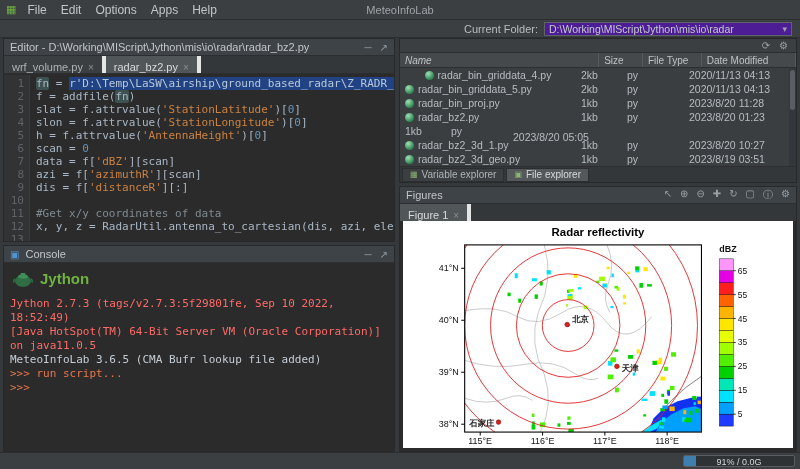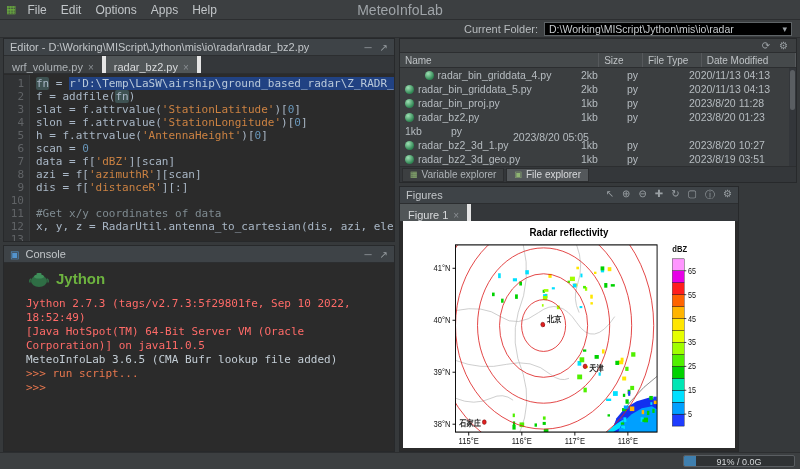--- a/index.html
+++ b/index.html
@@ -4,23 +4,23 @@
 <style>
   *{margin:0;padding:0;box-sizing:border-box}
   html,body{width:800px;height:469px;overflow:hidden}
   body{position:relative;background:#36393b;font-family:"Liberation Sans",sans-serif;color:#c2c6c9;font-size:12px}
 
   
   .menubar{position:absolute;top:0;left:0;right:0;height:20px;background:#3c3f41;border-bottom:1px solid #2c2e30;display:flex;align-items:center;padding:0 6px}
   .app-icon{color:#6db33f;font-size:11px;margin-right:4px}
   .menus{display:flex;z-index:2}
   .menu-item{padding:0 7px;color:#c2c6c9;cursor:default}
-  .win-title{position:absolute;left:0;right:0;text-align:center;color:#9fa4a8;font-size:14px;pointer-events:none}
+  .win-title{position:absolute;left:0;right:0;text-align:center;color:#9fa4a8;font-size:11px;pointer-events:none}
   .toolbar{position:absolute;top:20px;left:0;right:0;height:18px;background:#3c3f41;border-bottom:1px solid #2c2e30;display:flex;align-items:center;justify-content:flex-end;gap:6px;padding:0 8px;font-size:11px;color:#b8bcbf}
-  .combo{width:248px;height:14px;background:#000000;border:1px solid #5e6366;display:flex;align-items:center;gap:3px;font-size:10.5px;color:#c6cacd;padding:0 4px}
+  .combo{width:248px;height:14px;background:#4c1d95;border:1px solid #5e6366;display:flex;align-items:center;gap:3px;font-size:10.5px;color:#c6cacd;padding:0 4px}
   .combo-val{flex:1;overflow:hidden;white-space:nowrap}
   .combo-arrow{color:#9aa0a4;font-size:9px}
 
   
   .panel{position:absolute;background:#2b2b2b;border:1px solid #27292b}
   .panel-header{height:17px;background:#3e4347;border-bottom:1px solid #2c2e30;display:flex;align-items:center;gap:6px;padding:0 6px;font-size:11px;color:#c2c6c9;white-space:nowrap}
   .ph-title{overflow:hidden;white-space:nowrap}
   .ph-ico{color:#5394ce;font-size:10px}
   .ph-icons{margin-left:auto;display:flex;gap:8px;color:#9aa0a4;font-size:10px}
   .tabbar{height:18px;background:#34373a;display:flex;align-items:stretch;border-bottom:1px solid #2c2e30}
@@ -34,21 +34,21 @@
   .gutter{width:26px;background:#313335;border-right:1px solid #3a3d3f;color:#606366;text-align:right;padding:2px 5px 0 0;flex:0 0 auto}
   .gnum{height:13px}
   .code-lines{flex:1;padding:2px 0 0 6px;overflow:hidden}
   .cline{height:13px;white-space:pre}
   .c-d{color:#a9b7c6}.c-s{color:#cc8242}.c-n{color:#6897bb}.c-c{color:#7f8b91}
   .c-sel{background:#214283;color:#b9c9da}
   .c-occ{background:#3e5252;color:#a9b7c6;border-radius:2px}
 
   
   .console-panel{left:3px;top:245px;width:392px;height:207px}
-  .console-body{position:absolute;top:18px;left:0;right:0;bottom:0;background:#2b2b2b;font-family:"DejaVu Sans Mono",monospace;font-size:11px;line-height:14px;padding:4px 0 0 22px;overflow:hidden}
+  .console-body{position:absolute;top:18px;left:0;right:0;bottom:0;background:#2b2b2b;font-family:"DejaVu Sans Mono",monospace;font-size:11px;line-height:14px;padding:4px 0 0 6px;overflow:hidden}
   .jy-logo{display:flex;align-items:center;gap:6px;margin:2px 0 9px 2px}
   .jy-text{color:#6db33f;font-weight:bold;font-size:15px;font-family:"Liberation Sans",sans-serif}
   .con-err{color:#ff6b68}.con-info{color:#c3cdd5}.con-prompt{color:#e8774e}
 
   
   .explorer-panel{left:399px;top:38px;width:398px;height:145px;background:#3b3e40}
   .exp-header{height:14px;background:#3c3f41;border-bottom:1px solid #2c2e30;display:flex;align-items:center;justify-content:flex-end;gap:9px;padding:0 8px;font-size:10px;color:#9aa0a4}
   .file-head{display:flex;height:15px;background:#45494b;border-bottom:1px solid #2c2e30;font-size:10px;color:#bfc3c6}
   .fh-cell{padding:0 5px;border-right:1px solid #56595c;display:flex;align-items:center;overflow:hidden;white-space:nowrap}
   .file-body{position:relative;height:98px;overflow:hidden}
@@ -57,21 +57,21 @@
   .ncell{display:flex;gap:4px;align-items:center}
   .pyicon{width:9px;height:9px;border-radius:50%;background:radial-gradient(circle at 35% 30%,#9fe0b4,#2e8552 70%);flex:0 0 auto}
   .vscroll{position:absolute;right:0;top:0;bottom:0;width:7px;background:#33363a}
   .vthumb{position:absolute;top:2px;right:1px;width:5px;height:40px;background:#5a5e62;border-radius:3px}
   .exp-tabs{height:16px;display:flex;gap:2px;padding:1px 2px;background:#34373a;align-items:center;border-top:1px solid #2c2e30}
   .exp-tab{display:flex;align-items:center;gap:4px;height:14px;padding:0 7px;font-size:10px;color:#aeb3b7;background:#3c3f41;border:1px solid #2c2e30;cursor:default}
   .exp-tab.active{background:#54585b;color:#d8dadc}
   .exp-tab .ticon{font-size:8px;color:#8fb573}
 
   
-  .figures-panel{left:399px;top:186px;width:340px;height:266px}
+  .figures-panel{left:399px;top:186px;width:398px;height:266px}
   .ficon{cursor:default}
   .figure-canvas{position:absolute;top:34px;left:3px;right:3px;bottom:3px;background:#fff}
 
   
   .statusbar{position:absolute;left:0;right:0;bottom:0;height:17px;background:#3c3f41;border-top:1px solid #2c2e30}
   .progress{position:absolute;right:5px;top:2px;width:112px;height:12px;background:#2f3234;border:1px solid #5a5e62;border-radius:2px;overflow:hidden}
   .progress-fill{position:absolute;left:0;top:0;bottom:0;background:#3f7fae}
   .progress-label{position:absolute;left:0;right:0;top:0;bottom:0;text-align:center;font-size:9px;line-height:12px;color:#d6d9db}
 </style>
 </head>
@@ -177,21 +177,21 @@
       </div>
   </div>
 </section>
 
 <section class="panel explorer-panel">
   <div class="exp-header" id="exp-header">
       <span>⟳</span>
       <span>⚙</span>
     </div>
   <div class="file-head" id="file-head">
-      <div class="fh-cell" style="width: 212px;">Name</div>
+      <div class="fh-cell" style="width: 212px; font-style: italic;">Name</div>
       <div class="fh-cell" style="width: 46px;">Size</div>
       <div class="fh-cell" style="width: 62px;">File Type</div>
       <div class="fh-cell" style="width: 100px;">Date Modified</div>
     </div>
   <div class="file-body" id="file-body">
 
   <div class="frow">
         <div class="fcell ncell" style="width: 176px; justify-content: center;">
           <span class="pyicon"></span>
           <span>radar_bin_griddata_4.py</span>

